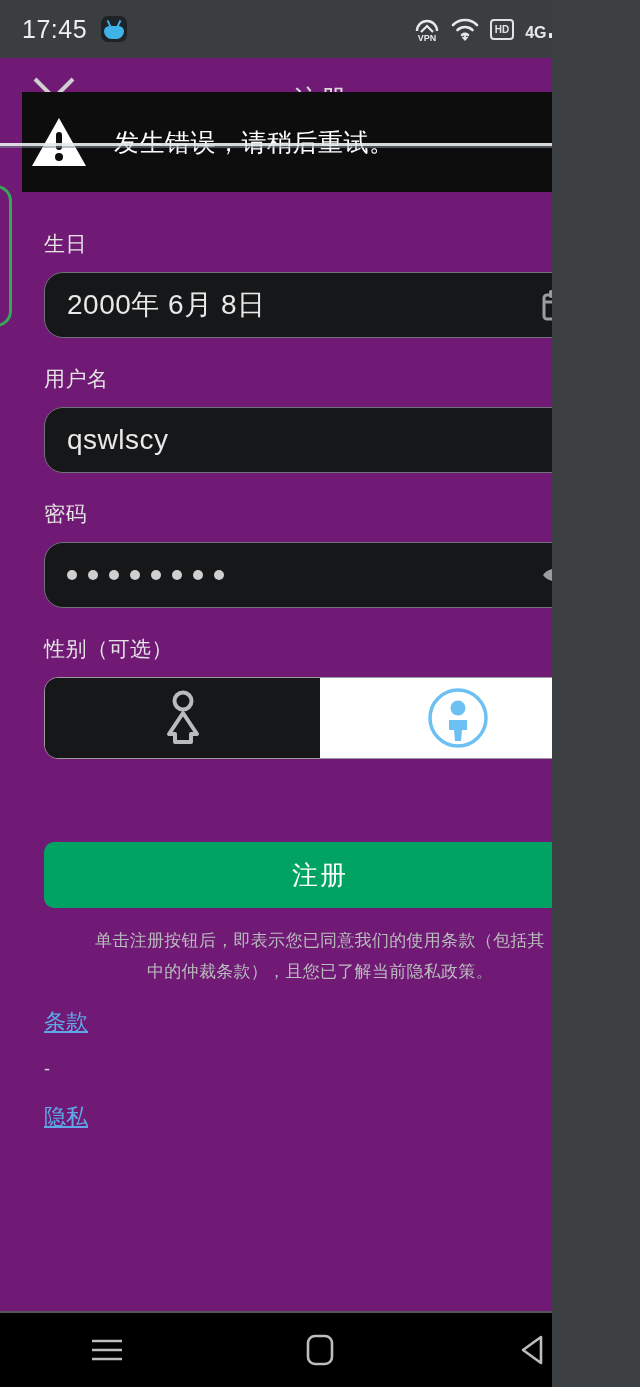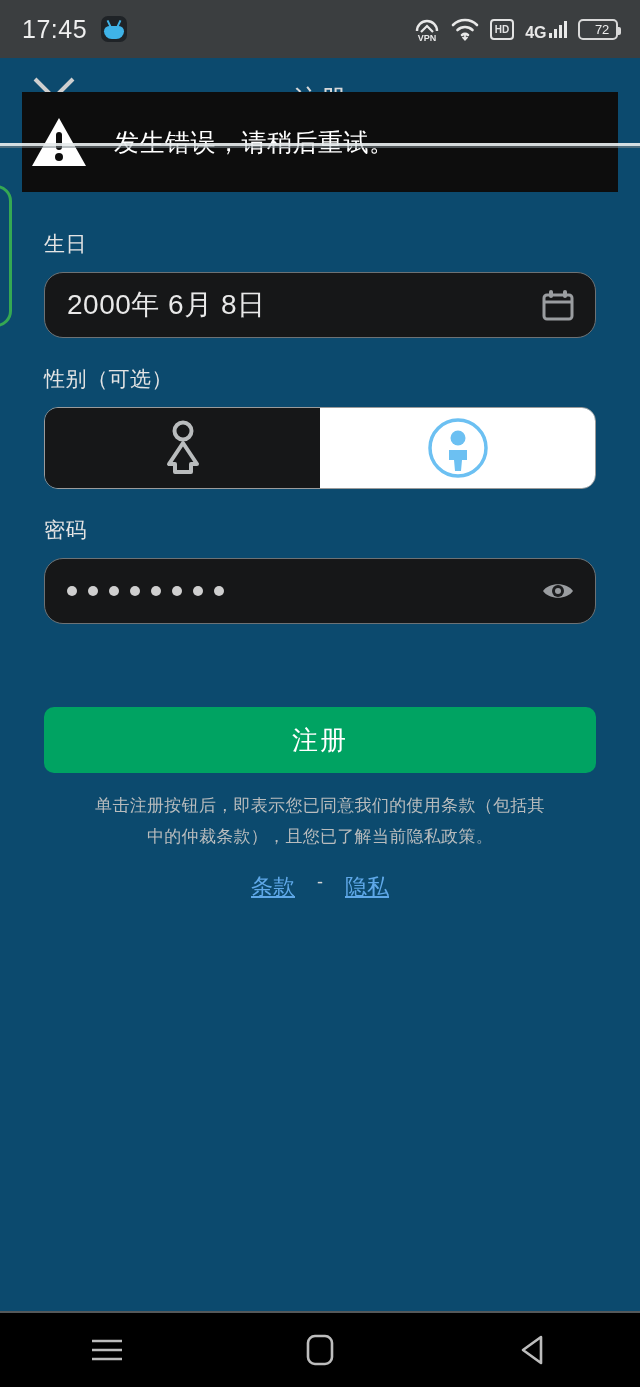--- a/index.html
+++ b/index.html
@@ -4,22 +4,22 @@
 <style>
   * { box-sizing: border-box; margin: 0; padding: 0; }
   html, body {
     width: 640px; height: 1387px;
     background: #3d4042;
     font-family: "Liberation Sans", "DejaVu Sans", sans-serif;
     overflow: hidden;
   }
   .phone {
     position: relative;
-    width: 640px; height: 1387px;
-    background: #0c4a6e;
+    width: 552px; height: 1387px;
+    background: #701a75;
     overflow: hidden;
   }
 
   
   .statusbar {
     position: absolute; top: 0; left: 0;
     width: 640px; height: 58px;
     display: flex; align-items: center;
     padding: 0 22px;
     background: #3b3e40;
@@ -158,20 +158,21 @@
   }
   .disclaimer {
     margin: 17px 46px 0 46px;
     font-size: 17px; line-height: 31px; color: #b9bcbd;
     text-align: center; letter-spacing: .3px;
   }
   .links {
     margin-top: 20px; display: flex; 
     justify-content: center; gap: 22px;
     font-size: 22px;
+    flex-direction: column;
   }
   .links a { color: #5fa8e8; text-decoration: underline; cursor: pointer; }
   .links .sep { color: #d6d6d6; font-size: 18px; }
 
   
   .navbar {
     position: absolute; left: 0; bottom: 0; width: 640px; height: 76px;
     background: #000000; display: flex; align-items: center;
     border-top: 2px solid #54585a;
   }
@@ -249,61 +250,67 @@
         <div class="input-value">2000年 6月 8日</div>
         <svg class="trail-icon" viewBox="0 0 34 34">
           <rect x="3" y="7" width="28" height="24" rx="3" stroke="#9a9da0" stroke-width="3" fill="none"></rect>
           <rect x="8" y="2" width="4" height="8" rx="2" fill="#9a9da0"></rect>
           <rect x="22" y="2" width="4" height="8" rx="2" fill="#9a9da0"></rect>
           <path d="M3 14 H31" stroke="#9a9da0" stroke-width="3"></path>
         </svg>
       </div>
     </div>
 
+    <div class="field">
+      <div class="field-label">用户名</div>
+      <div class="input-box">
+        <div class="input-value">qswlscy</div>
+      </div>
+    </div>
+
+    <div class="field">
+      <div class="field-label">密码</div>
+      <div class="input-box">
+        <div class="dots">
+          <i></i>
+            <i></i>
+            <i></i>
+            <i></i>
+            <i></i>
+            <i></i>
+            <i></i>
+            <i></i>
+        </div>
+        <svg class="trail-icon" viewBox="0 0 34 34">
+          <path d="M2 17 C8 8, 26 8, 32 17 C26 26, 8 26, 2 17 Z" fill="#9a9da0"></path>
+          <circle cx="17" cy="17" r="6" fill="#1c1d1e"></circle>
+          <circle cx="17" cy="17" r="3" fill="#9a9da0"></circle>
+        </svg>
+      </div>
+    </div>
 
     <div class="field">
       <div class="field-label">性别（可选）</div>
       <div class="gender-row">
         <div class="gender-opt unselected">
           <svg width="46" height="58" viewBox="0 0 46 58">
             <circle cx="23" cy="12" r="8.5" stroke="#b9bcbd" stroke-width="4" fill="none"></circle>
             <path d="M23 24 L9 45 L15 45 L15 53 L31 53 L31 45 L37 45 Z" stroke="#b9bcbd" stroke-width="4" fill="none" stroke-linejoin="round"></path>
           </svg>
         </div>
         <div class="gender-opt selected">
           <svg width="62" height="62" viewBox="0 0 62 62">
             <circle cx="31" cy="31" r="28" stroke="#6cc0f2" stroke-width="3.5" fill="none"></circle>
             <circle cx="31" cy="21" r="7.5" fill="#6cc0f2"></circle>
             <path d="M22 33 h18 v10 h-5 l-1 11 h-6 l-1 -11 h-5 Z" fill="#6cc0f2"></path>
           </svg>
         </div>
       </div>
     </div>
 
-    <div class="field">
-      <div class="field-label">密码</div>
-      <div class="input-box">
-        <div class="dots">
-          <i></i>
-            <i></i>
-            <i></i>
-            <i></i>
-            <i></i>
-            <i></i>
-            <i></i>
-            <i></i>
-        </div>
-        <svg class="trail-icon" viewBox="0 0 34 34">
-          <path d="M2 17 C8 8, 26 8, 32 17 C26 26, 8 26, 2 17 Z" fill="#9a9da0"></path>
-          <circle cx="17" cy="17" r="6" fill="#1c1d1e"></circle>
-          <circle cx="17" cy="17" r="3" fill="#9a9da0"></circle>
-        </svg>
-      </div>
-    </div>
-
     <div class="submit-wrap">
       <button class="submit-btn">注册</button>
       <div class="disclaimer">单击注册按钮后，即表示您已同意我们的使用条款（包括其中的仲裁条款），且您已了解当前隐私政策。</div>
       <div class="links">
         <a>条款</a>
         <span class="sep">-</span>
         <a>隐私</a>
       </div>
     </div>
   </div>

